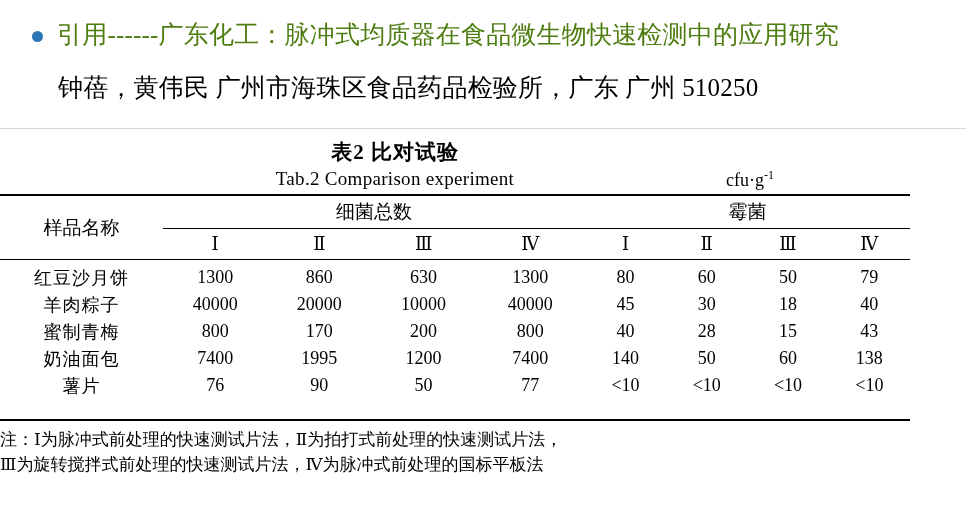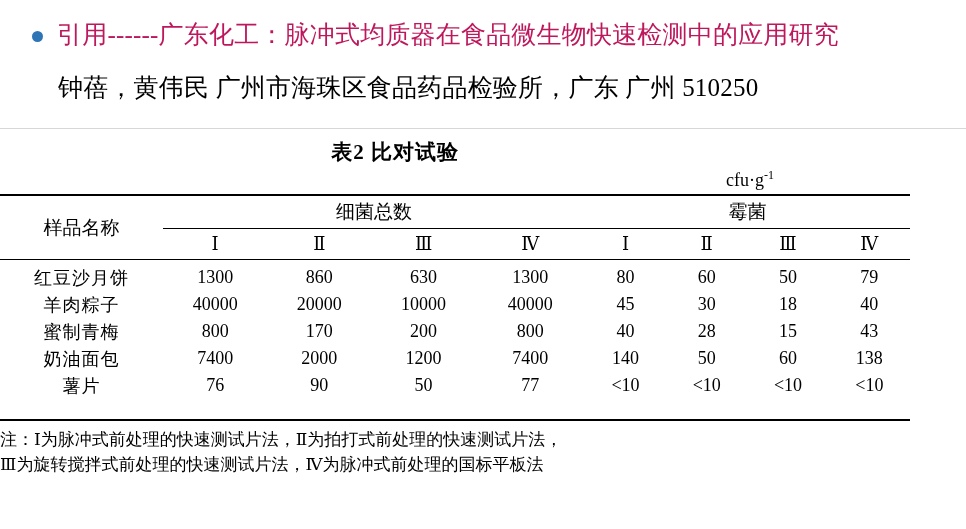--- a/index.html
+++ b/index.html
@@ -23,21 +23,21 @@
 
   
   .header {
     padding: 18px 28px 0 28px;
   }
   .cite-line {
     display: flex;
     align-items: flex-start;
     font-size: 25px;
     line-height: 1.35;
-    color: #be185d;
+    color: #4d7c0f;
   }
   .bullet {
     width: 11px;
     height: 11px;
     background: #2e75b6;
     border-radius: 50%;
     margin: 13px 14px 0 4px;
     flex: 0 0 auto;
   }
   .cite-text {
@@ -154,20 +154,21 @@
       <span class="cite-text">引用------广东化工：脉冲式均质器在食品微生物快速检测中的应用研究</span>
     </div>
     <div class="cite-sub">钟蓓，黄伟民   广州市海珠区食品药品检验所，广东 广州 510250</div>
   </div>
 
   <div class="divider"></div>
 
   <div class="figure">
     <div class="fig-title-cn">表2   比对试验</div>
     <div class="fig-title-en-row">
+      <div class="fig-title-en">Tab.2   Comparison experiment</div>
       <div class="unit"><span>cfu·g</span><sup>-1</sup></div>
     </div>
 
     <table class="data">
       <thead>
         <tr class="hdr-top">
           <th rowspan="2" class="samplename-cell" style="width:165px;">样品名称</th>
           <th colspan="4" class="hdr-group-label">细菌总数</th>
           <th colspan="4" class="hdr-group-label">霉菌</th>
         </tr>
@@ -212,21 +213,21 @@
           <td>200</td>
           <td>800</td>
           <td>40</td>
           <td>28</td>
           <td>15</td>
           <td>43</td>
         </tr>
         <tr>
           <td class="name">奶油面包</td>
           <td>7400</td>
-          <td>2000</td>
+          <td>1995</td>
           <td>1200</td>
           <td>7400</td>
           <td>140</td>
           <td>50</td>
           <td>60</td>
           <td>138</td>
         </tr>
         <tr>
           <td class="name">薯片</td>
           <td>76</td>

